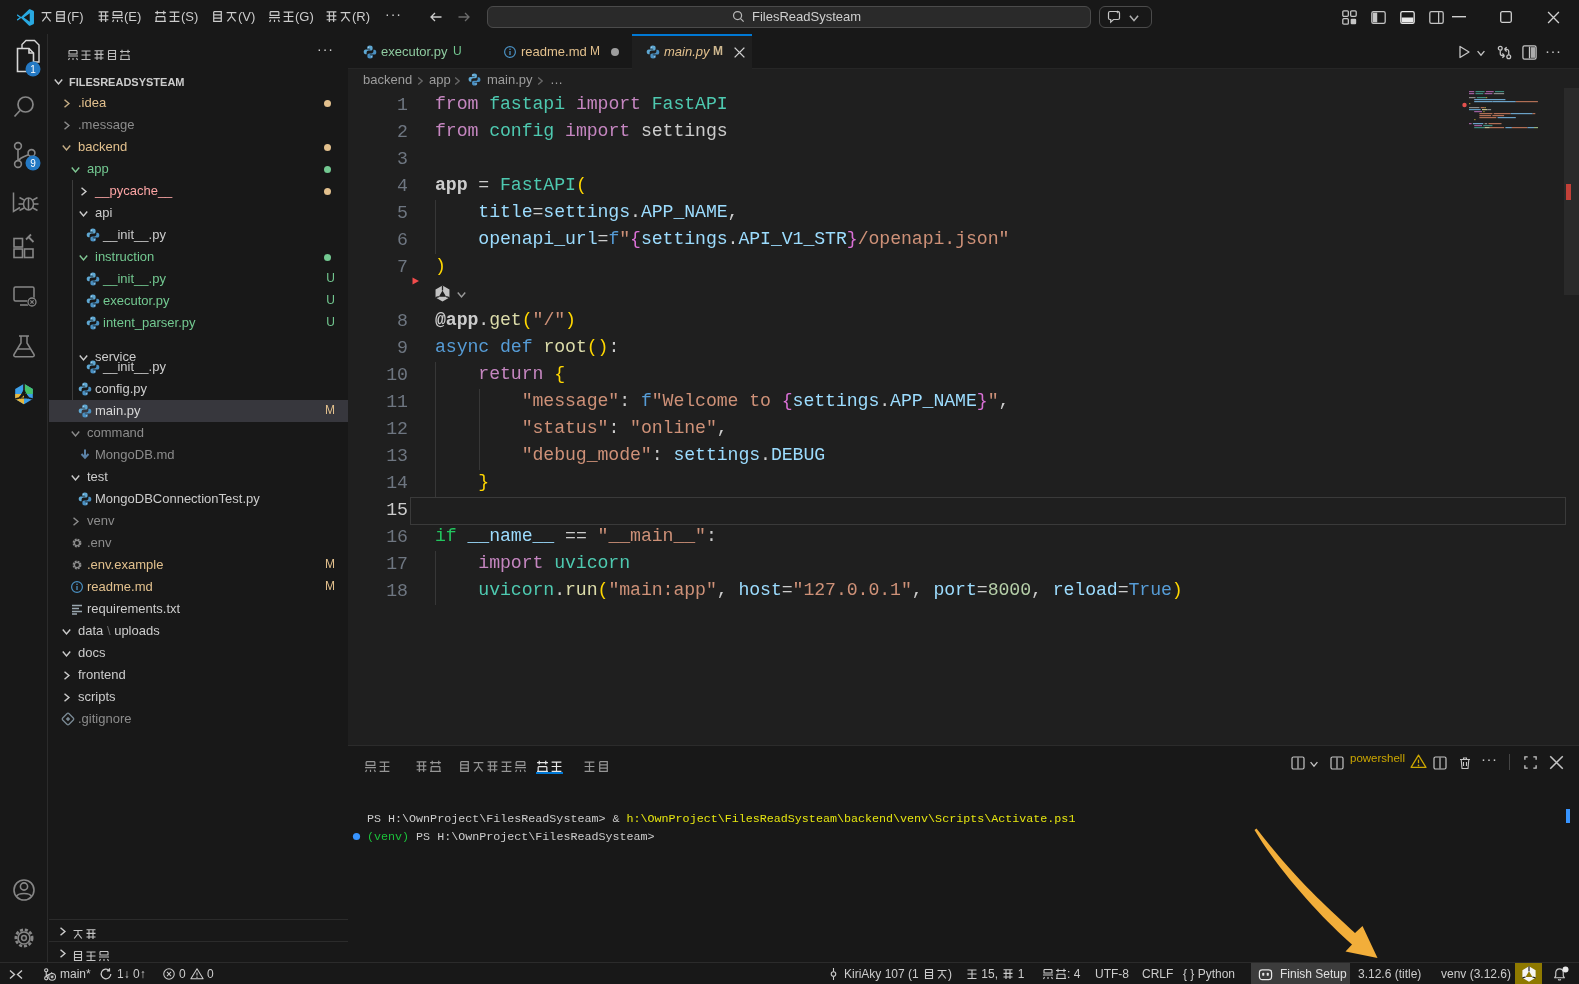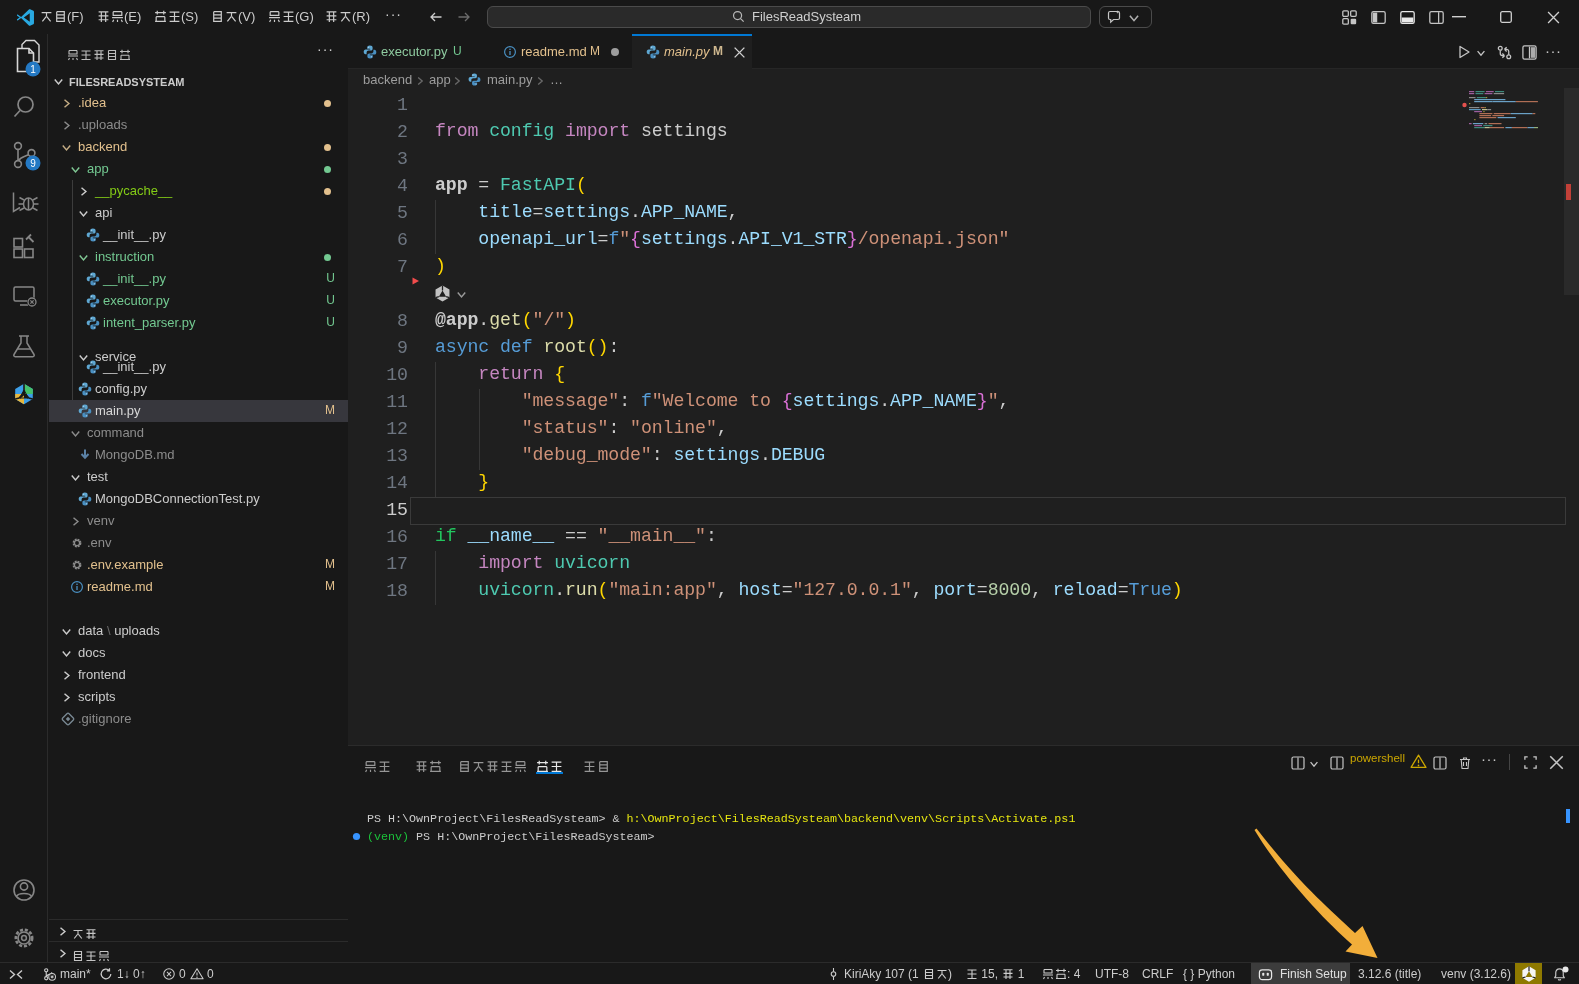--- a/index.html
+++ b/index.html
@@ -264,41 +264,41 @@
       <svg class="chev" style="left:12px" width="11" height="11" color="#c5ad85">
         <use href="#chevR"></use>
       </svg>
       <span class="rt" style="left:29px;color:#e2c08d">.idea</span>
       <span class="dot" style="background:#e2c08d"></span>
     </div>
  <div class="row" style="top:80px;">
       <svg class="chev" style="left:12px" width="11" height="11" color="#8c8c8c">
         <use href="#chevR"></use>
       </svg>
-      <span class="rt" style="left:29px;color:#8c8c8c">.uploads</span>
+      <span class="rt" style="left:29px;color:#8c8c8c">.message</span>
     </div>
  <div class="row" style="top:102px;">
       <svg class="chev" style="left:12px" width="11" height="11" color="#c5ad85">
         <use href="#chevD"></use>
       </svg>
       <span class="rt" style="left:29px;color:#e2c08d">backend</span>
       <span class="dot" style="background:#e2c08d"></span>
     </div>
  <div class="row" style="top:124px;">
       <svg class="chev" style="left:21px" width="11" height="11" color="#81c995">
         <use href="#chevD"></use>
       </svg>
       <span class="rt" style="left:38px;color:#73c991">app</span>
       <span class="dot" style="background:#73c991"></span>
     </div>
  <div class="row" style="top:146px;">
       <svg class="chev" style="left:29px" width="11" height="11" color="#ccc">
         <use href="#chevR"></use>
       </svg>
-      <span class="rt" style="left:46px;color:#84cc16">__pycache__</span>
+      <span class="rt" style="left:46px;color:#fca5a5">__pycache__</span>
       <span class="dot" style="background:#e2c08d"></span>
     </div>
  <div class="row" style="top:168px;">
       <svg class="chev" style="left:29px" width="11" height="11" color="#ccc">
         <use href="#chevD"></use>
       </svg>
       <span class="rt" style="left:46px;color:#cccccc">api</span>
     </div>
  <div class="row" style="top:190px;">
       <svg class="fico" style="left:36px" width="16" height="16">
@@ -401,20 +401,26 @@
       </svg>
       <span class="rt" style="left:38px;color:#e2c08d">.env.example</span>
       <span class="badge" style="color:#e2c08d">M</span>
     </div>
  <div class="row" style="top:542px;">
       <svg class="fico" style="left:20px" width="16" height="16">
         <use href="#infoico"></use>
       </svg>
       <span class="rt" style="left:38px;color:#e2c08d">readme.md</span>
       <span class="badge" style="color:#e2c08d">M</span>
+    </div>
+ <div class="row" style="top:564px;">
+      <svg class="fico" style="left:20px" width="16" height="16">
+        <use href="#txtico"></use>
+      </svg>
+      <span class="rt" style="left:38px;color:#cccccc">requirements.txt</span>
     </div>
  <div class="row" style="top:586px;">
       <svg class="chev" style="left:12px" width="11" height="11" color="#ccc">
         <use href="#chevD"></use>
       </svg>
       <span class="rt" style="left:29px;color:#cccccc">data<span style="color:#6a6a6a"> \ </span>uploads</span>
     </div>
  <div class="row" style="top:608px;">
       <svg class="chev" style="left:12px" width="11" height="11" color="#ccc">
         <use href="#chevD"></use>
@@ -566,20 +572,21 @@
         <path d="M0.5 0.5 L7 4 L0.5 7.5 Z" fill="#f14c4c"></path>
       </svg>
 
   <svg class="abs" style="left:85px;top:193px" width="19" height="19" viewBox="0 0 24 24" color="#c2c2c2">
         <use href="#swirl"></use>
       </svg>
   <svg class="abs" style="left:108px;top:198px" width="11" height="11" color="#9a9a9a">
         <use href="#chevD"></use>
       </svg>
 
+  <div class="cl" style="top:0px"><span style="color:#c586c0">from</span> <span style="color:#4ec9b0">fastapi</span> <span style="color:#c586c0">import</span> <span style="color:#4ec9b0">FastAPI</span></div>
   <div class="cl" style="top:27px"><span style="color:#c586c0">from</span> <span style="color:#4ec9b0">config</span> <span style="color:#c586c0">import</span> <span style="color:#cccccc">settings</span></div>
   <div class="cl" style="top:81px"><span style="color:#cccccc;font-weight:bold">app</span><span style="color:#cccccc"> = </span><span style="color:#4ec9b0">FastAPI</span><span style="color:#ffd700">(</span></div>
   <div class="cl" style="top:108px"><span style="color:#cccccc">    </span><span style="color:#9cdcfe">title</span><span style="color:#cccccc">=</span><span style="color:#9cdcfe">settings</span><span style="color:#cccccc">.</span><span style="color:#9cdcfe">APP_NAME</span><span style="color:#cccccc">,</span></div>
   <div class="cl" style="top:135px"><span style="color:#cccccc">    </span><span style="color:#9cdcfe">openapi_url</span><span style="color:#cccccc">=</span><span style="color:#569cd6">f</span><span style="color:#ce9178">"</span><span style="color:#da70d6">{</span><span style="color:#9cdcfe">settings</span><span style="color:#cccccc">.</span><span style="color:#9cdcfe">API_V1_STR</span><span style="color:#da70d6">}</span><span style="color:#ce9178">/openapi.json"</span></div>
   <div class="cl" style="top:162px"><span style="color:#ffd700">)</span></div>
   <div class="cl" style="top:216px"><span style="color:#cccccc;font-weight:bold">@app</span><span style="color:#cccccc">.</span><span style="color:#dcdcaa">get</span><span style="color:#ffd700">(</span><span style="color:#ce9178">"/"</span><span style="color:#ffd700">)</span></div>
   <div class="cl" style="top:243px"><span style="color:#569cd6">async</span> <span style="color:#569cd6">def</span> <span style="color:#dcdcaa">root</span><span style="color:#ffd700">()</span><span style="color:#cccccc">:</span></div>
   <div class="cl" style="top:270px"><span style="color:#cccccc">    </span><span style="color:#c586c0">return</span> <span style="color:#ffd700">{</span></div>
   <div class="cl" style="top:297px"><span style="color:#cccccc">        </span><span style="color:#ce9178">"message"</span><span style="color:#cccccc">: </span><span style="color:#569cd6">f</span><span style="color:#ce9178">"Welcome to </span><span style="color:#da70d6">{</span><span style="color:#9cdcfe">settings</span><span style="color:#cccccc">.</span><span style="color:#9cdcfe">APP_NAME</span><span style="color:#da70d6">}</span><span style="color:#ce9178">"</span><span style="color:#cccccc">,</span></div>
   <div class="cl" style="top:324px"><span style="color:#cccccc">        </span><span style="color:#ce9178">"status"</span><span style="color:#cccccc">: </span><span style="color:#ce9178">"online"</span><span style="color:#cccccc">,</span></div>

